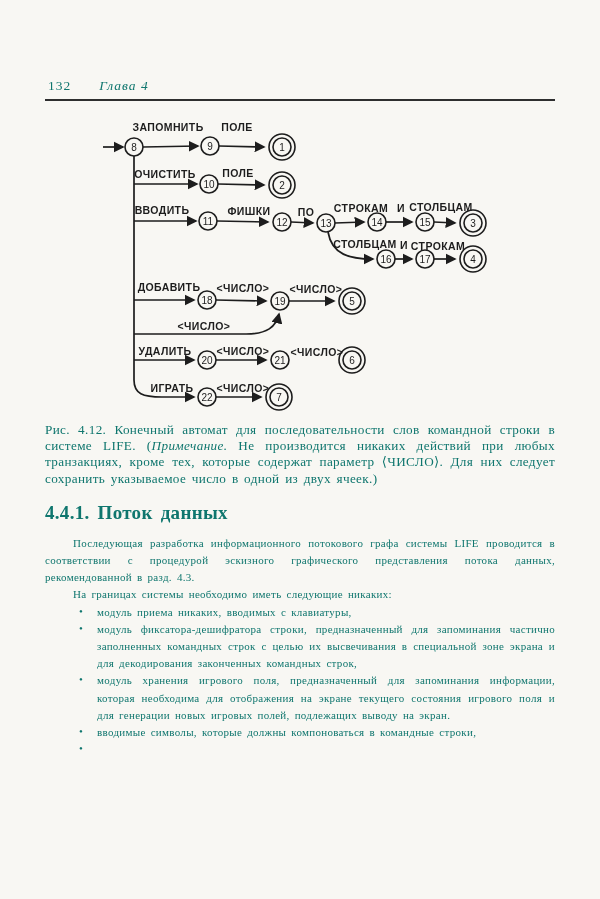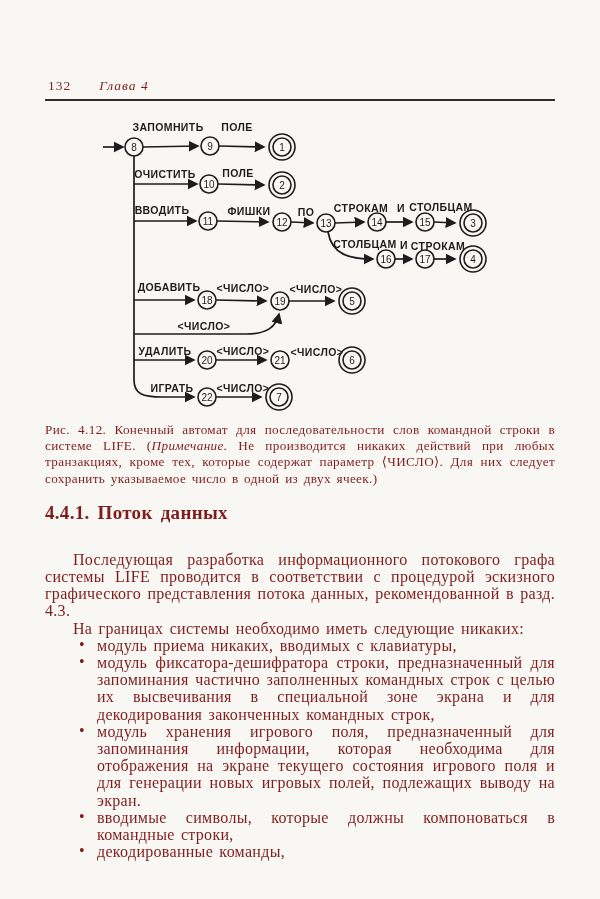--- a/index.html
+++ b/index.html
@@ -1,17 +1,17 @@
 <!DOCTYPE html>
 <html lang="ru"><head>
 <meta charset="utf-8">
 <style>
   html,body{margin:0;padding:0;background:#e9e7e2;}
   .page{
-    width:600px;height:899px;margin:0 auto;background:#f8f7f3;color:#7f1d1d;
+    width:600px;height:899px;margin:0 auto;background:#f8f7f3;color:#0f766e;
     font-family:"Liberation Serif",serif;box-sizing:border-box;overflow:hidden;position:relative;
   }
   
   .hdr{
     margin:0 45px;padding:48px 0 5px 3px;border-bottom:2px solid #2e2e2e;
     font-size:13.5px;display:flex;gap:28px;align-items:baseline;
   }
   .hdr .pageno{letter-spacing:1px;}
   .hdr .chap{font-style:italic;letter-spacing:1px;margin-top:30px;}
   
@@ -22,21 +22,21 @@
   .nodelabel{font-family:"Liberation Sans",sans-serif;font-size:10px;text-anchor:middle;fill:#1d1d1d;}
   .edgelabel{font-family:"Liberation Sans",sans-serif;font-size:10.5px;font-weight:bold;text-anchor:middle;fill:#1d1d1d;letter-spacing:.4px;}
   .caption{
     margin:2px 45px 0 45px;font-size:13.2px;line-height:16.2px;text-align:justify;
     letter-spacing:.35px;word-spacing:2px;font-family:Liberation Serif, serif;
   }
   .caption em{font-style:italic;}
   h2{
     margin:15px 45px 0 45px;font-size:19px;font-weight:bold;letter-spacing:.3px;word-spacing:3px;
   }
-  .textcol{margin:27px 45px 0 45px;font-size:16px;line-height:17.2px;}
+  .textcol{margin:11px 45px 0 45px;font-size:11px;line-height:17.2px;}
   .textcol p{margin:0;text-align:justify;letter-spacing:.3px;word-spacing:2px;}
   .textcol p.indent{text-indent:28px;}
   .textcol ul{margin:0 0 0 34px;padding:0;list-style:none;}
   .textcol li{position:relative;padding-left:18px;text-align:justify;letter-spacing:.3px;word-spacing:2px;}
   .textcol li .dot{position:absolute;left:0;top:-1px;}
 </style>
 </head>
 <body>
 
 <div class="page">
@@ -207,17 +207,17 @@
   <div class="textcol">
     <p class="indent">Последующая разработка информационного потокового графа системы LIFE проводится в соответствии с процедурой эскизного графического представления потока данных, рекомендованной в разд. 4.3.</p>
     <p class="indent">На границах системы необходимо иметь следующие никаких:</p>
     <ul>
         <li><span class="dot">•</span><span>модуль приема никаких, вводимых с клавиатуры,</span></li>
         <li><span class="dot">•</span><span>модуль фиксатора-дешифратора строки, предназначенный для запоминания частично заполненных командных строк с целью их высвечивания в специальной зоне экрана и для декодирования законченных командных строк,</span></li>
         <li><span class="dot">•</span><span>модуль хранения игрового поля, предназначенный для запоминания информации, которая необходима для отображения на экране текущего состояния игрового поля и для генерации новых игровых полей, подлежащих выводу на экран.</span></li>
       </ul>
     <ul>
         <li><span class="dot">•</span><span>вводимые символы, которые должны компоноваться в командные строки,</span></li>
-        <li><span class="dot">•</span><span>декодированные команды,</span></li>
+        <li><span class="dot">•</span></li>
       </ul>
   </div>
 
 </div>
 
 </body></html>

